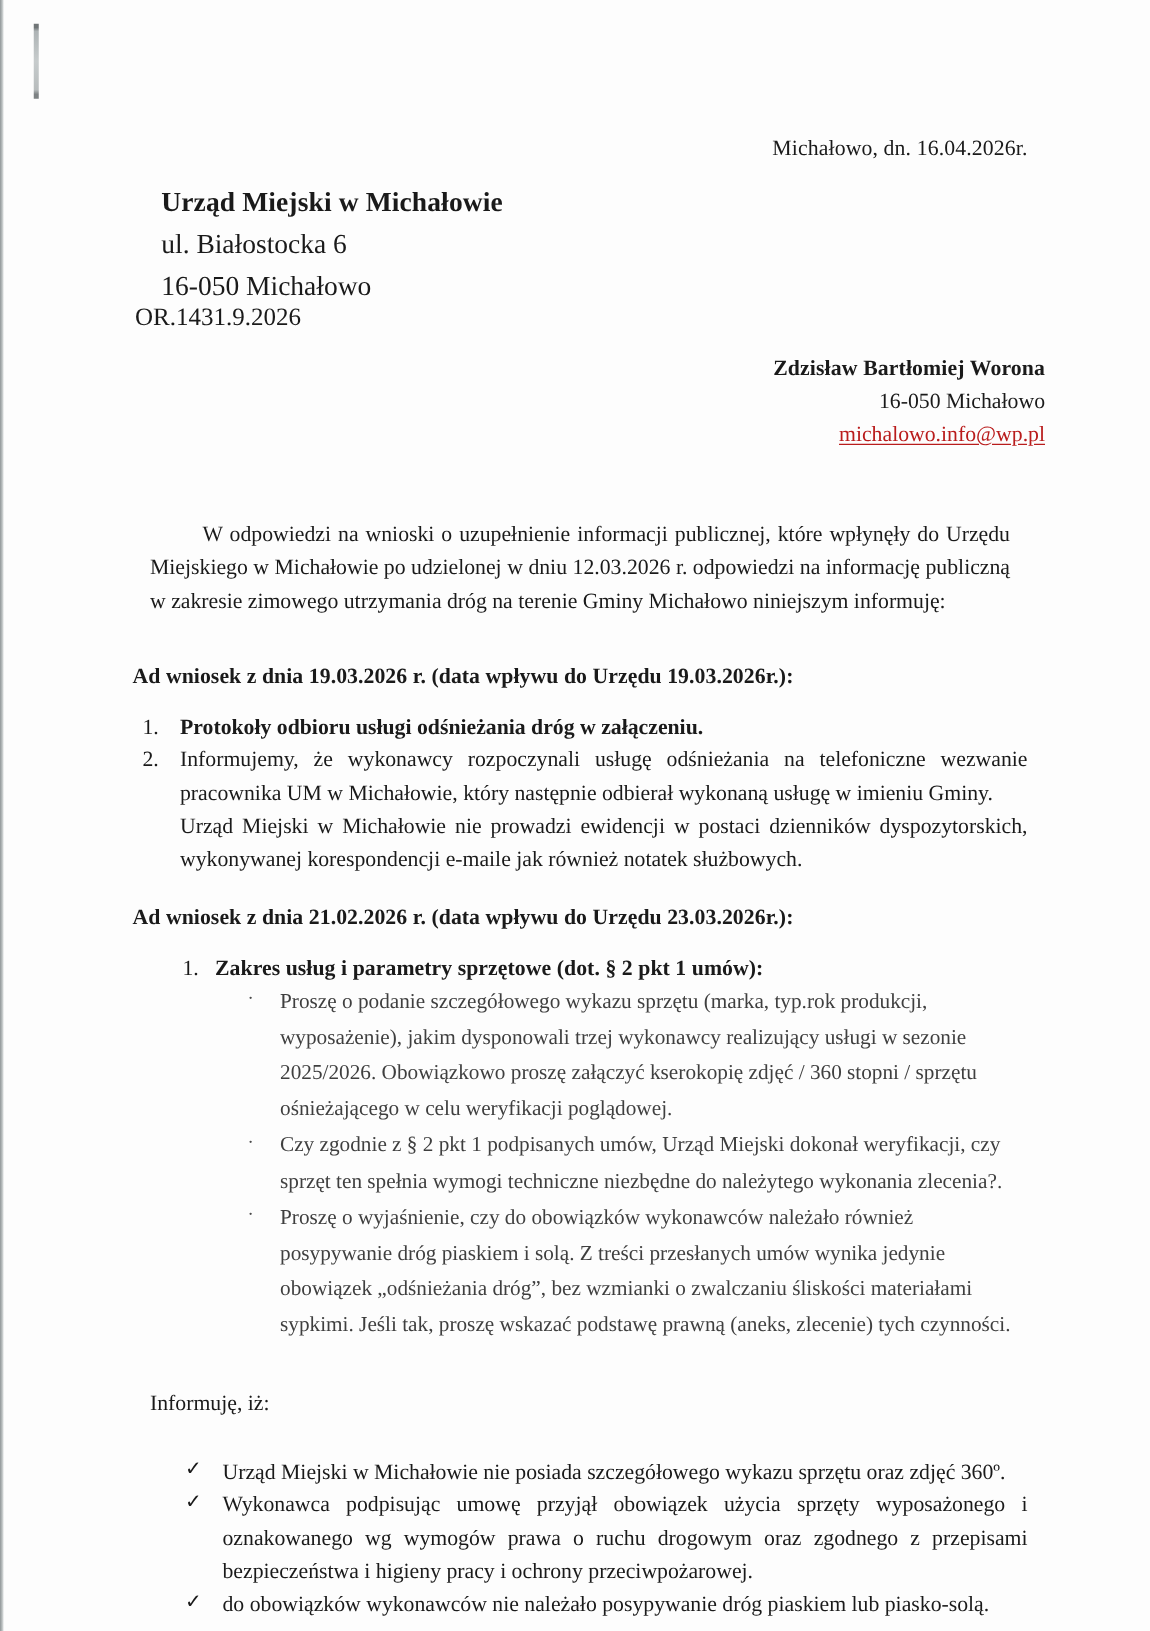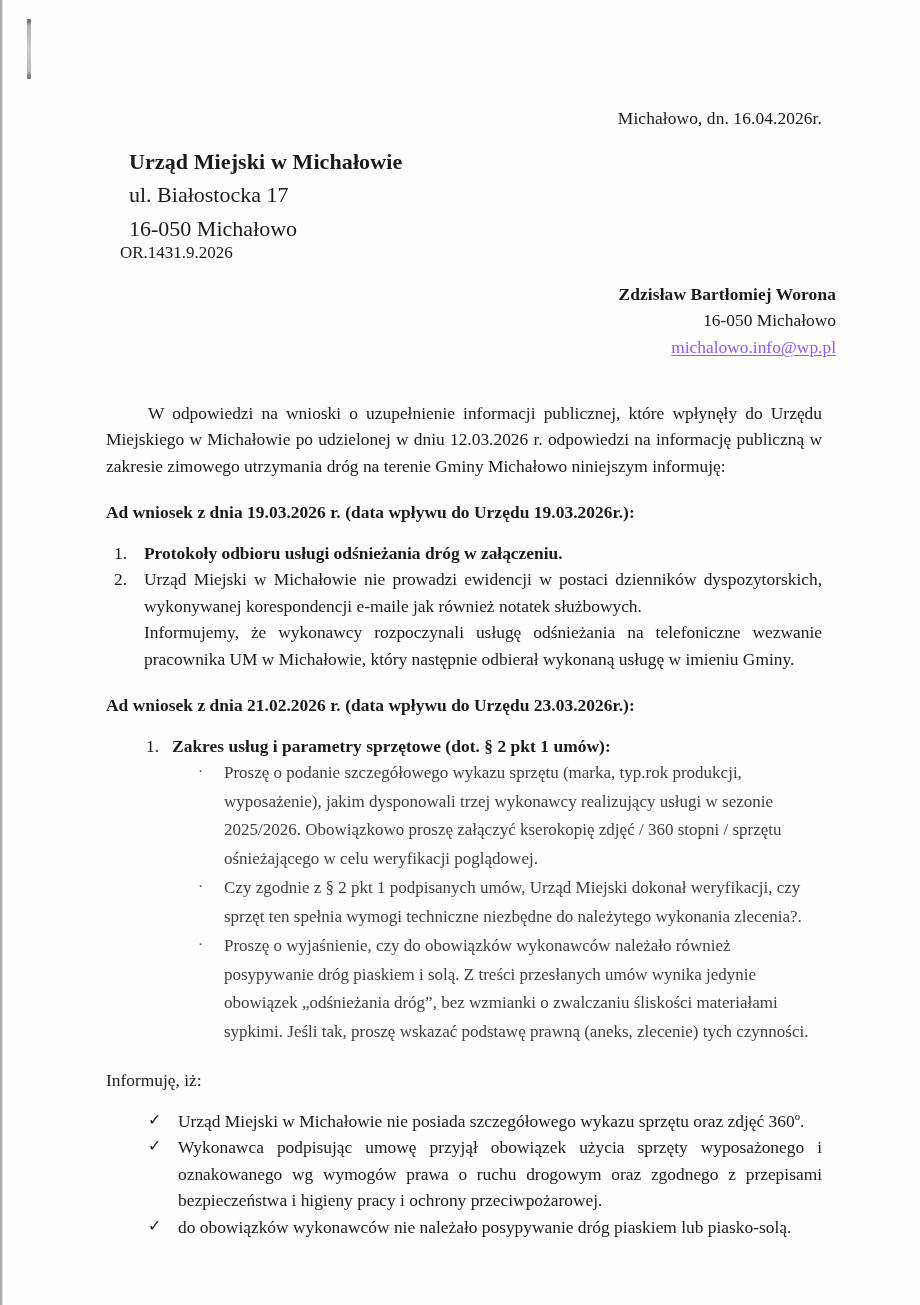--- a/index.html
+++ b/index.html
@@ -69,52 +69,52 @@
     top: 145px;
     width: 450px;
     font-size: 22px;
     line-height: 1.52;
     margin-left: 23px;
   }
   .sender .org { font-weight: bold; letter-spacing: .1px; }
 
   .refno {
     position: absolute;
-    left: 14px;
+    left: 2px;
     top: 244px;
-    font-size: 17px;
+    font-size: 20px;
   }
 
   .recipient {
     position: absolute;
     left: 400px;
     top: 281px;
     width: 330px;
     font-size: 17.4px;
     line-height: 1.52;
     text-align: right;
   }
   .recipient .name { font-weight: bold; letter-spacing: .1px; }
   .recipient .email {
-    color: #8b5cf6;
+    color: #b91c1c;
     text-decoration: underline;
     text-underline-offset: 2px;
     cursor: pointer;
     margin-left: 15px;
   }
 
   .body {
     position: absolute;
     left: 0;
     top: 400px;
     width: 716px;
   }
 
   p.just {
-    margin: 0;
+    margin: 14px;
     text-align: justify;
     text-justify: inter-word;
     line-height: 1.52;
     font-size: 17.4px;
   }
   p.just.indent { text-indent: 42px; }
 
   .hd {
     margin: 0;
     font-weight: bold;
@@ -217,21 +217,21 @@
 
   <div class="scan-edge"></div>
   <div class="scan-mark"></div>
 
   <div class="content">
 
     <div class="date-line">Michałowo, dn. 16.04.2026r.</div>
 
     <div class="sender">
       <div class="org">Urząd Miejski w Michałowie</div>
-      <div>ul. Białostocka 17</div>
+      <div>ul. Białostocka 6</div>
       <div>16-050 Michałowo</div>
     </div>
 
     <div class="refno">OR.1431.9.2026</div>
 
     <div class="recipient">
       <div class="name">Zdzisław Bartłomiej Worona</div>
       <div>16-050 Michałowo</div>
       <div class="email">michalowo.info@wp.pl</div>
     </div>
@@ -246,22 +246,22 @@
 
       <div class="gap-md"></div>
 
       <ol class="lvl1">
         <li>
           <span class="num">1.</span>
           <span class="cont plain">Protokoły odbioru usługi odśnieżania dróg w załączeniu.</span>
         </li>
         <li>
           <span class="num">2.</span>
+          <span class="cont">Informujemy, że wykonawcy rozpoczynali usługę odśnieżania na telefoniczne wezwanie pracownika UM w Michałowie, który następnie odbierał wykonaną usługę w imieniu Gminy.</span>
           <span class="cont">Urząd Miejski w Michałowie nie prowadzi ewidencji w postaci dzienników dyspozytorskich, wykonywanej korespondencji e-maile jak również notatek służbowych.</span>
-          <span class="cont">Informujemy, że wykonawcy rozpoczynali usługę odśnieżania na telefoniczne wezwanie pracownika UM w Michałowie, który następnie odbierał wykonaną usługę w imieniu Gminy.</span>
         </li>
       </ol>
 
       <div class="gap-lg"></div>
 
       <p class="hd">Ad wniosek z dnia 21.02.2026 r. (data wpływu do Urzędu 23.03.2026r.):</p>
 
       <div class="gap-md"></div>
 
       <div class="sub-num">

